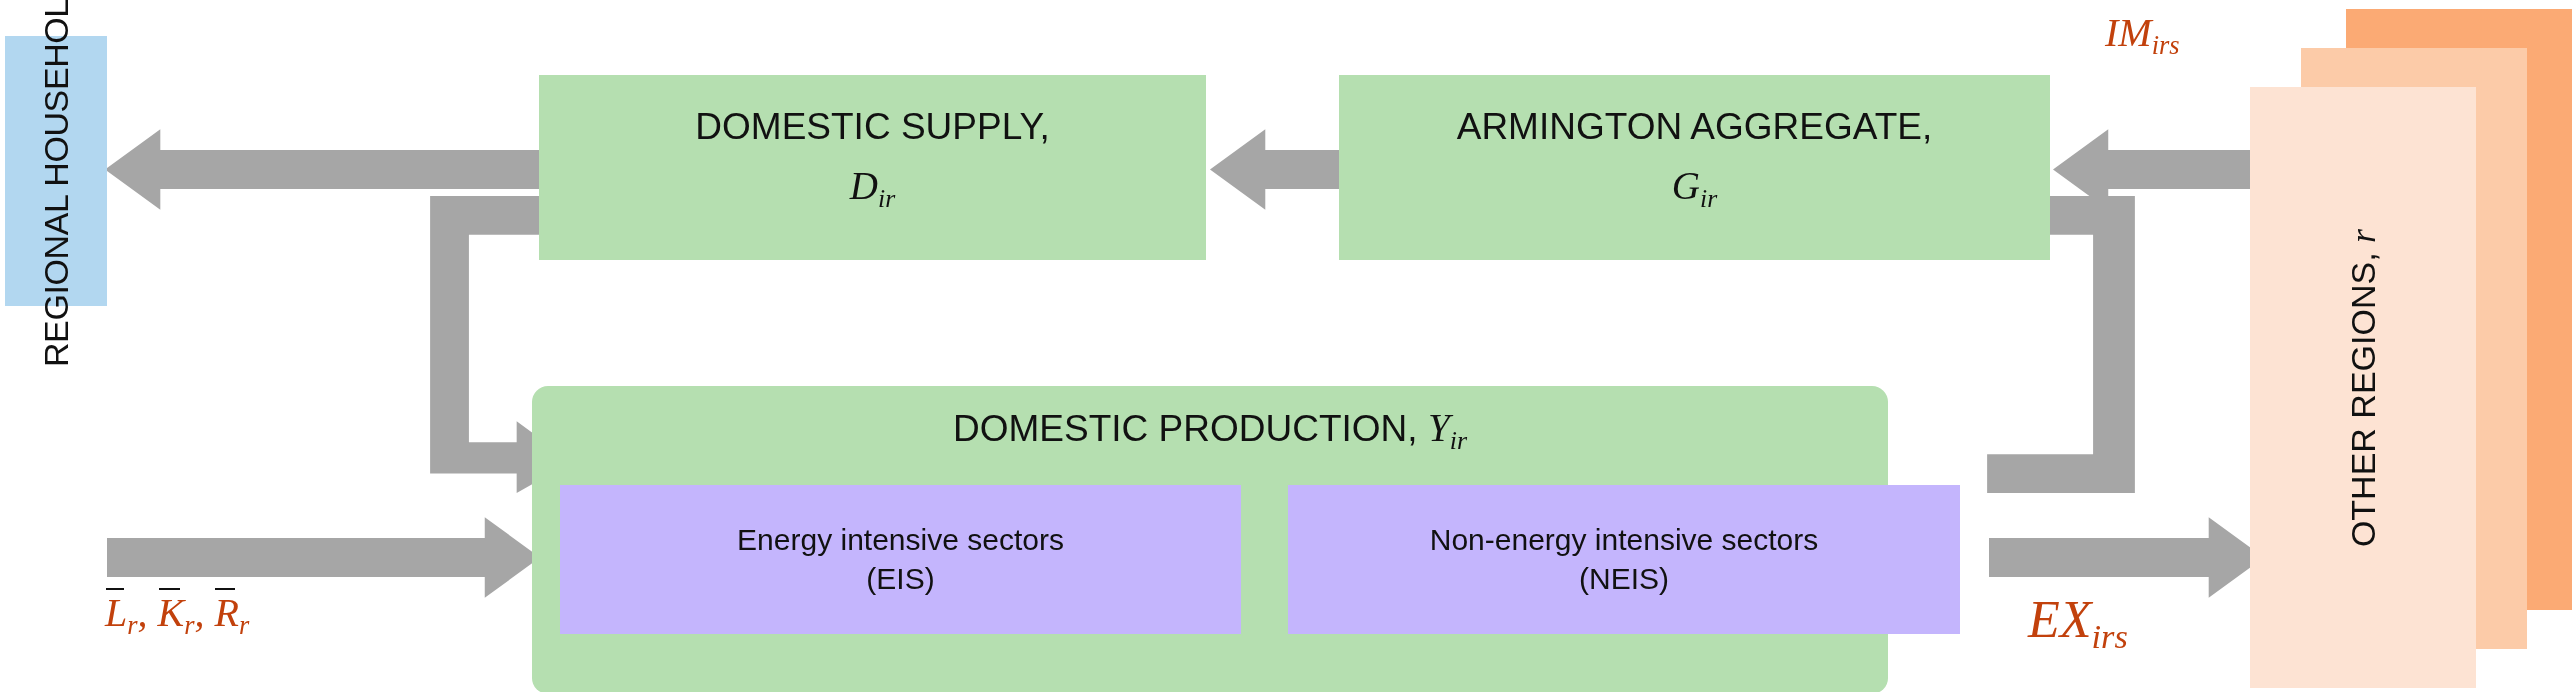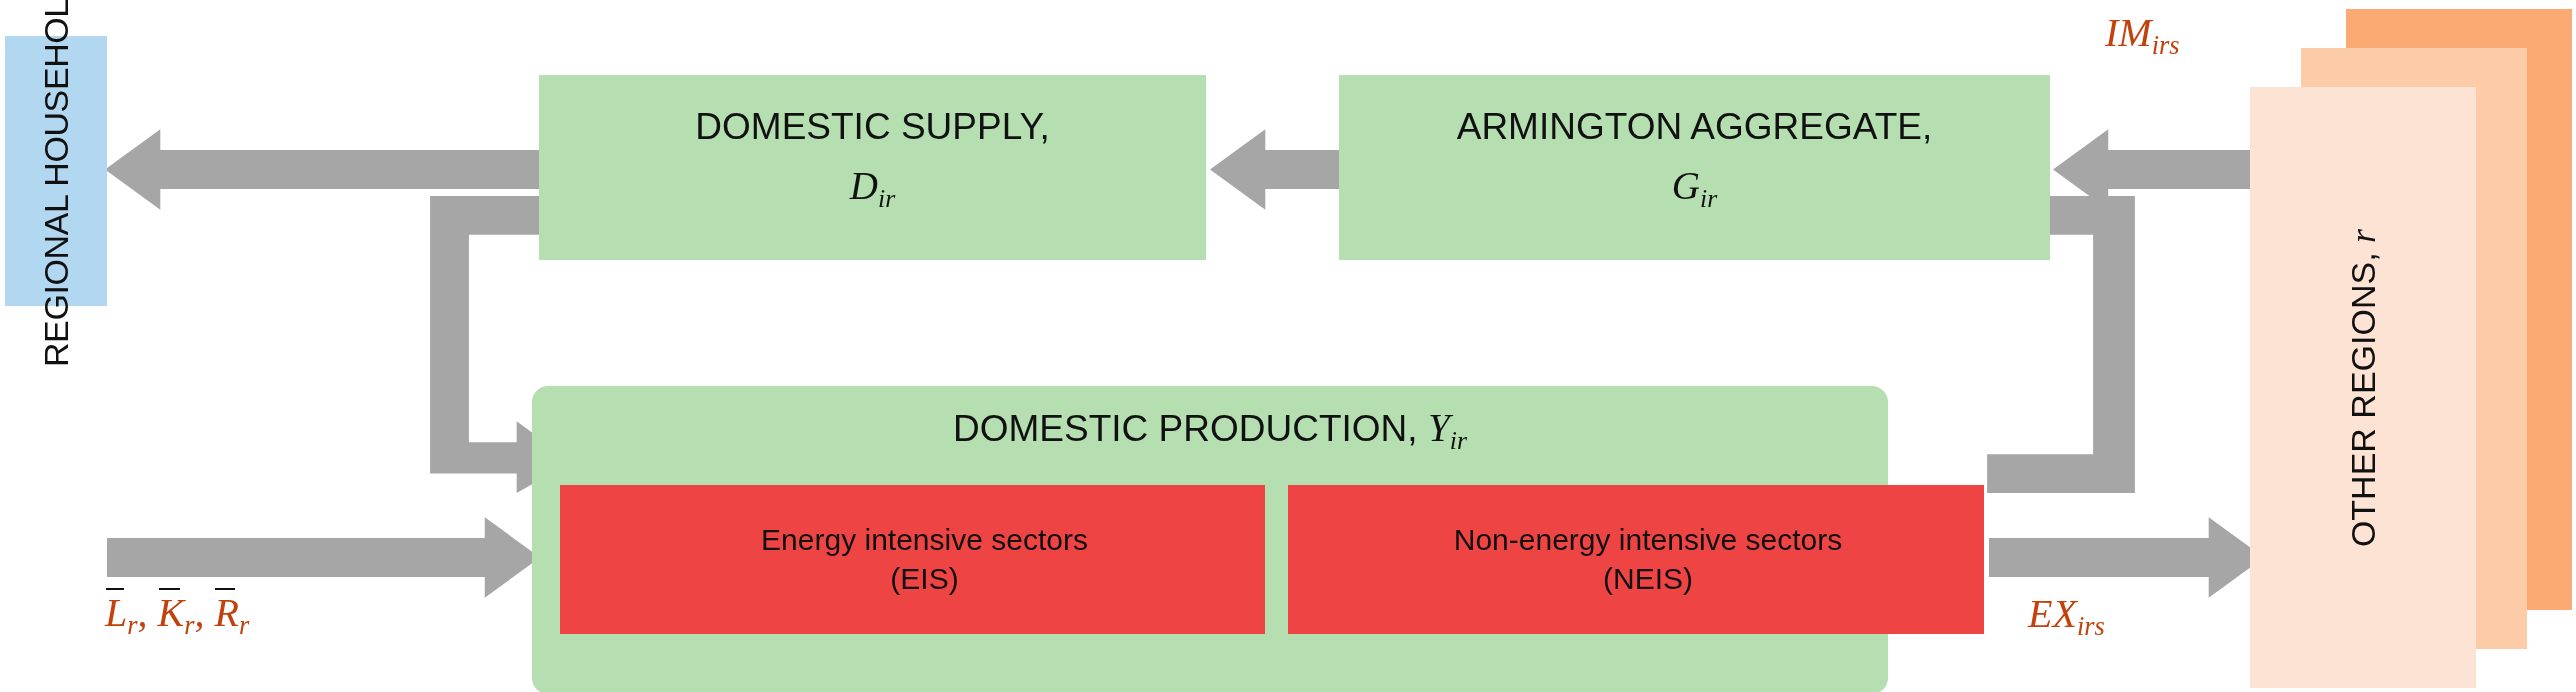--- a/index.html
+++ b/index.html
@@ -96,31 +96,30 @@
     vertical-align: -0.32em;
   }
   .inline-sym {
     font-family: "Liberation Serif", serif;
     font-style: italic;
     font-size: 1.06em;
   }
   
   .sector-box {
     position: absolute;
-    background: #ef4444;
+    background: #c4b5fd;
     display: flex;
     flex-direction: column;
     align-items: center;
     justify-content: center;
     text-align: center;
     color: #111111;
     font-size: 30px;
     line-height: 1.28;
     font-family: "Liberation Sans", sans-serif;
-    padding-left: 24px;
   }
   #eis-box {
     left: 28px;
     top: 99px;
     width: 681px;
     height: 149px;
   }
   #neis-box {
     left: 756px;
     top: 99px;
@@ -176,21 +175,21 @@
     white-space: nowrap;
   }
   #label-factors {
     left: 105px;
     top: 589px;
     font-size: 40px;
   }
   #label-exports {
     left: 2028px;
     top: 590px;
-    font-size: 40px;
+    font-size: 52px;
   }
   #label-imports {
     left: 2105px;
     top: 9px;
     font-size: 40px;
   }
   .ovl {
     position: relative;
     display: inline-block;
   }

